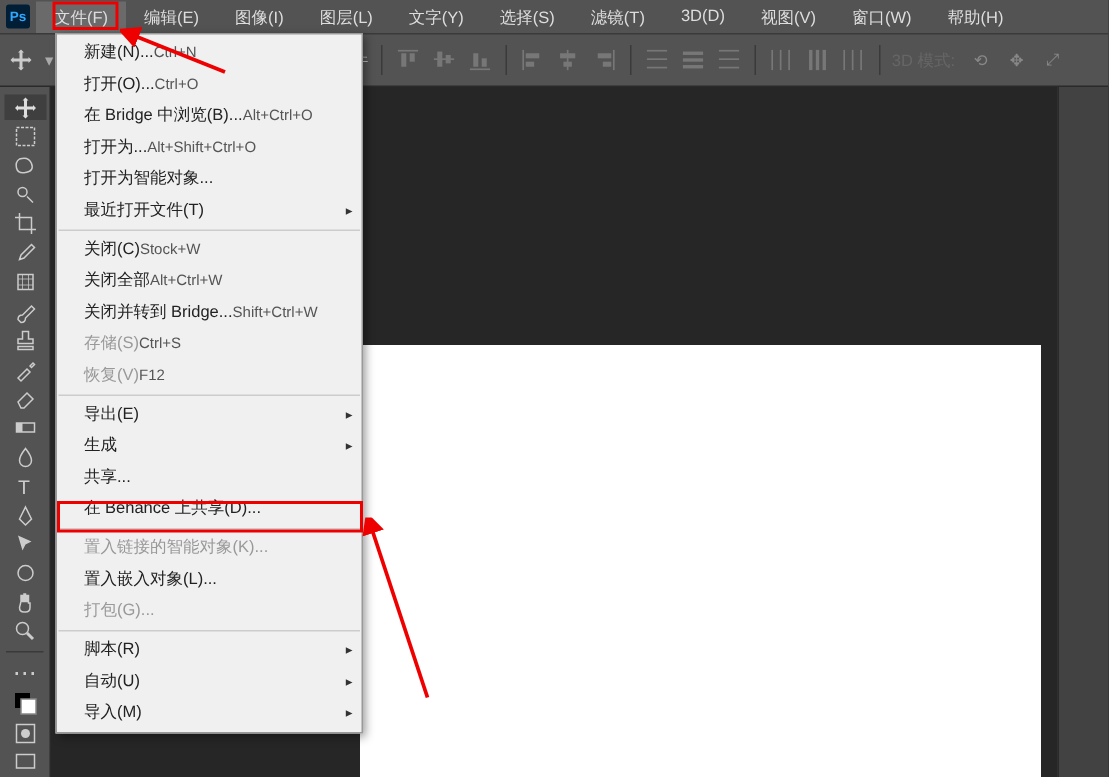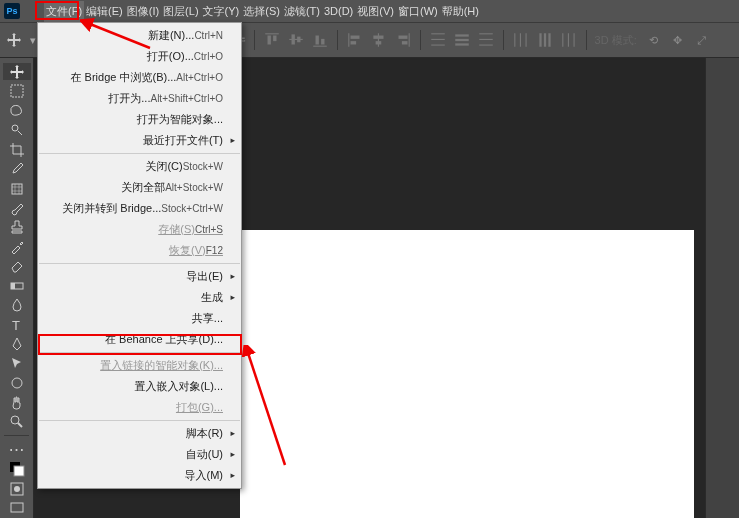--- a/index.html
+++ b/index.html
@@ -1,20 +1,20 @@
 <!DOCTYPE html>
 <html><head>
 <meta charset="utf-8">
 <style>
 * { margin: 0; padding: 0; box-sizing: border-box; font-family: "Microsoft YaHei", sans-serif; }
 body { width: 739px; height: 518px; background: #535353; overflow: hidden; position: relative; }
 
 .menubar { height: 22px; background: #535353; display: flex; align-items: center; padding-left: 4px; font-size: 11px; color: #ddd; }
-.ps-icon { width: 16px; height: 16px; background: #001e36; border-radius: 2px; display: flex; align-items: center; justify-content: center; font-size: 9px; font-weight: bold; color: #31a8ff; margin-right: 24px; }
-.menu-item { padding: 3px 2px; cursor: pointer; }
+.ps-icon { width: 16px; height: 16px; background: #001e36; border-radius: 2px; display: flex; align-items: center; justify-content: center; font-size: 9px; font-weight: bold; color: #31a8ff; margin-right: 4px; }
+.menu-item { padding: 3px 12px; cursor: pointer; }
 .menu-item.active { background: #6a6a6a; }
 .menu-highlight-1 { position: absolute; border: 2px solid #e00; pointer-events: none; z-index: 100; }
 
 .optbar { height: 36px; background: #535353; border-top: 1px solid #3a3a3a; border-bottom: 1px solid #2a2a2a; display: flex; align-items: center; padding-left: 6px; gap: 8px; color: #bbb; font-size: 11px; }
 .opt-move { width: 16px; height: 16px; display: flex; align-items: center; justify-content: center; }
 .opt-divider { width: 1px; height: 20px; background: #3a3a3a; }
 .opt-icongroup { display: flex; gap: 6px; }
 .opt-ic { width: 18px; height: 18px; display: flex; align-items: center; justify-content: center; color: #888; }
 .opt-text { color: #666; font-size: 11px; }
 
@@ -22,22 +22,22 @@
 .toolbar { width: 34px; background: #535353; border-right: 1px solid #2a2a2a; display: flex; flex-direction: column; padding-top: 4px; }
 .tool { width: 28px; height: 24px; margin: 1px auto; display: flex; align-items: center; justify-content: center; color: #ccc; cursor: pointer; position: relative; }
 .tool.sel { background: #3f3f3f; }
 .tool svg { width: 16px; height: 16px; }
 .tool-sep { height: 1px; background: #3a3a3a; margin: 3px 4px; }
 
 .canvas-area { flex: 1; background: #262626; position: relative; }
 .canvas { position: absolute; left: 206px; top: 172px; width: 454px; height: 290px; background: #fff; }
 
 .dropdown { position: absolute; left: 37px; top: 22px; width: 205px; background: #f0f0f0; border: 1px solid #999; box-shadow: 2px 2px 6px rgba(0,0,0,0.4); z-index: 50; font-size: 11px; color: #222; padding: 2px 0; }
-.dd-item { display: flex; justify-content: flex-end; align-items: center; padding: 3px 18px 3px 18px; line-height: 15px; cursor: pointer; position: relative; }
-.dd-item.disabled { color: #999; text-decoration: underline; }
+.dd-item { display: flex; justify-content: flex-start; align-items: center; padding: 3px 18px 3px 18px; line-height: 15px; cursor: pointer; position: relative; }
+.dd-item.disabled { color: #999; }
 .dd-shortcut { color: #555; font-size: 10px; }
 .dd-sep { height: 1px; background: #ccc; margin: 2px 1px; }
 .dd-sub::after { content: '▸'; position: absolute; right: 6px; font-size: 9px; color: #333; }
 
 .arrow { position: absolute; pointer-events: none; z-index: 200; }
 
 .rightstrip { position: absolute; right: 0; top: 58px; width: 34px; bottom: 0; background: #424242; border-left: 1px solid #2a2a2a; }
 </style>
 </head>
 <body>
@@ -322,25 +322,25 @@
     <div class="dd-item dd-sub">
       <span>最近打开文件(T)</span>
     </div>
     <div class="dd-sep"></div>
     <div class="dd-item">
       <span>关闭(C)</span>
       <span class="dd-shortcut">Stock+W</span>
     </div>
     <div class="dd-item">
       <span>关闭全部</span>
-      <span class="dd-shortcut">Alt+Stock+W</span>
+      <span class="dd-shortcut">Alt+Ctrl+W</span>
     </div>
     <div class="dd-item">
       <span>关闭并转到 Bridge...</span>
-      <span class="dd-shortcut">Stock+Ctrl+W</span>
+      <span class="dd-shortcut">Shift+Ctrl+W</span>
     </div>
     <div class="dd-item disabled">
       <span>存储(S)</span>
       <span class="dd-shortcut">Ctrl+S</span>
     </div>
     <div class="dd-item disabled">
       <span>恢复(V)</span>
       <span class="dd-shortcut">F12</span>
     </div>
     <div class="dd-sep"></div>

